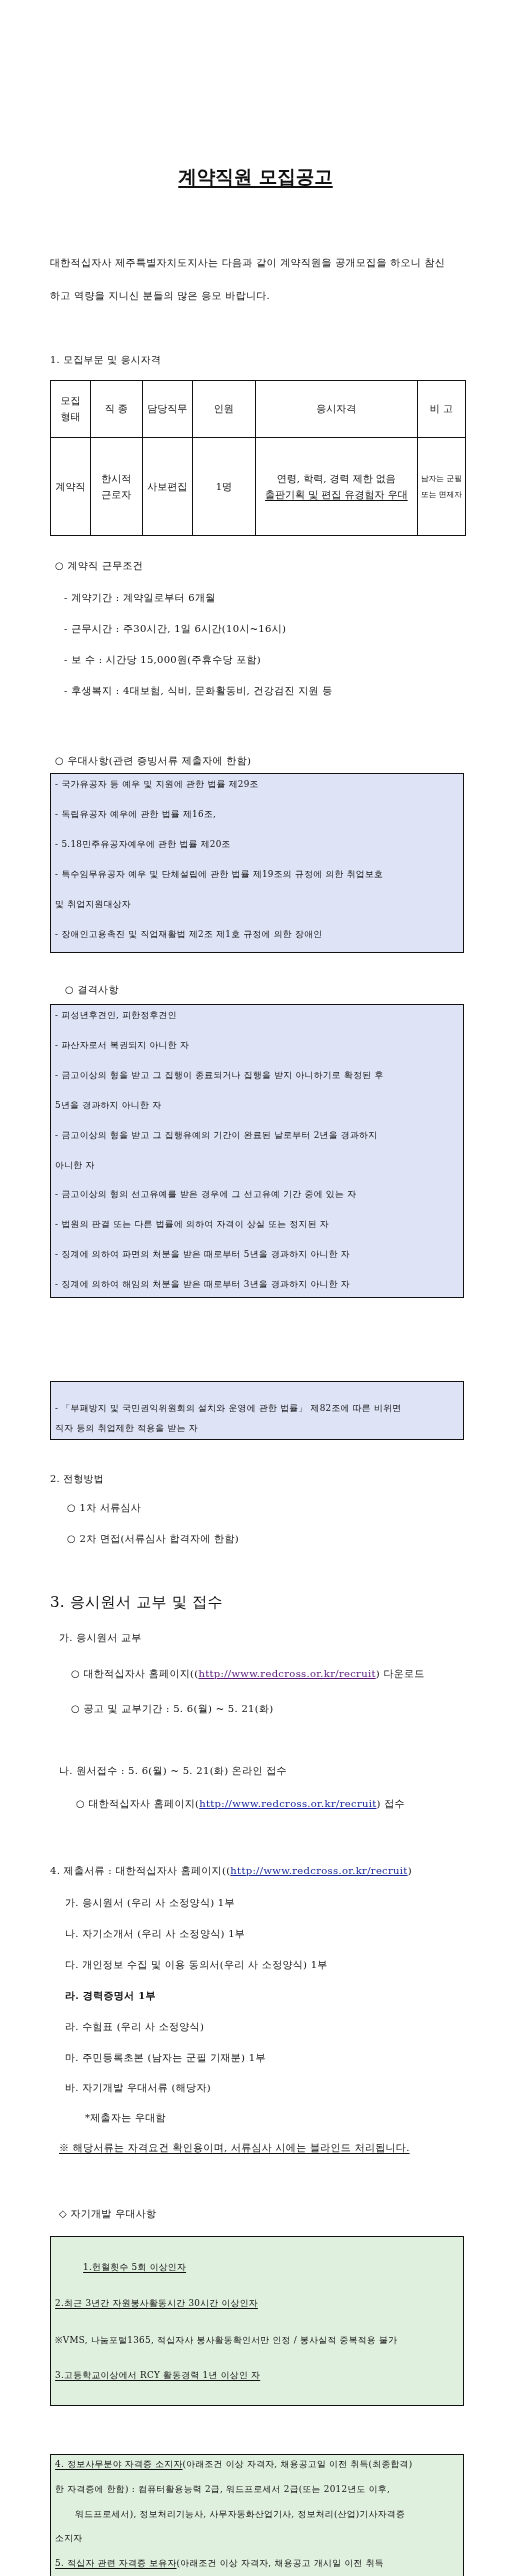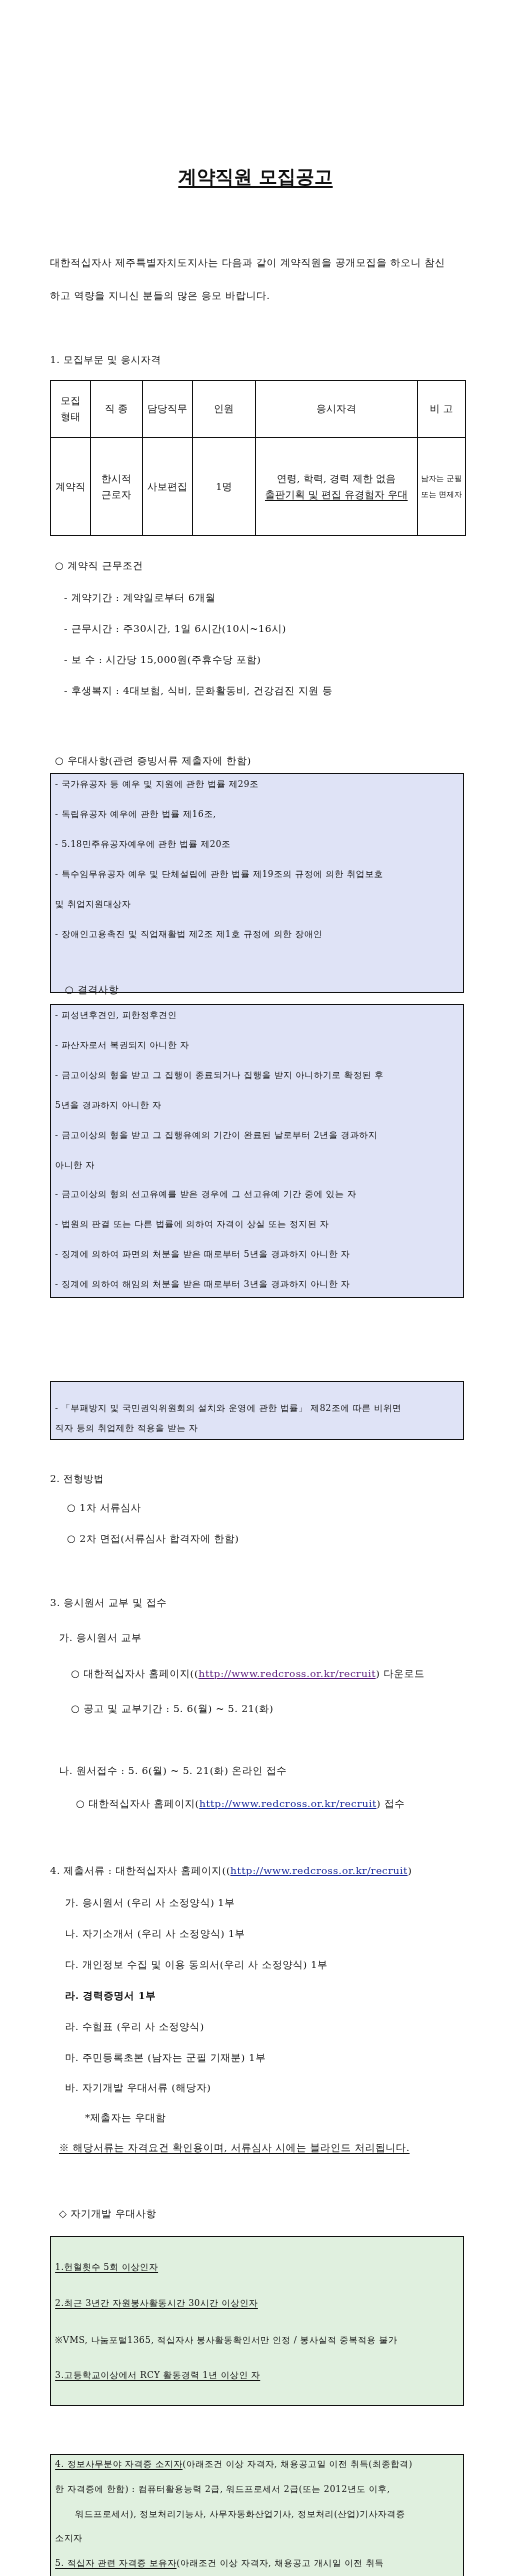--- a/index.html
+++ b/index.html
@@ -64,21 +64,21 @@
 </tbody>
   </table>
 
 <div class="abs txt" style="left:55px;top:560px;">○  계약직 근무조건</div>
 <div class="abs txt" style="left:64px;top:592px;">- 계약기간 : 계약일로부터  6개월</div>
 <div class="abs txt" style="left:64px;top:623px;">- 근무시간 : 주30시간, 1일  6시간(10시~16시)</div>
 <div class="abs txt" style="left:64px;top:654px;">- 보      수 : 시간당  15,000원(주휴수당  포함)</div>
 <div class="abs txt" style="left:64px;top:685px;">- 후생복지 : 4대보험, 식비, 문화활동비, 건강검진  지원  등</div>
 
 <div class="abs txt" style="left:55px;top:755px;">○  우대사항(관련  증빙서류  제출자에  한함)</div>
-<div class="box blue" style="top:773px;height:220px;">
+<div class="box blue" style="top:773px;height:180px;">
   <div class="line" style="top:5.2px;">- 국가유공자  등  예우  및  지원에  관한  법률  제29조</div>
   <div class="line" style="top:35px;">- 독립유공자  예우에  관한  법률  제16조,</div>
   <div class="line" style="top:65px;">- 5.18민주유공자예우에  관한  법률  제20조</div>
   <div class="line" style="top:95px;">- 특수임무유공자  예우  및  단체설립에  관한  법률  제19조의  규정에  의한  취업보호</div>
   <div class="line" style="top:125px;">   및  취업지원대상자</div>
   <div class="line" style="top:155px;">- 장애인고용촉진  및  직업재활법  제2조  제1호  규정에  의한  장애인</div>
 </div>
 
 <div class="abs txt" style="left:65px;top:984px;">○  결격사항</div>
 <div class="box blue" style="top:1004px;height:294px;">
@@ -95,21 +95,21 @@
 </div>
 <div class="box blue" style="top:1381px;height:59px;">
   <div class="line" style="top:20.6px;">- 「부패방지  및  국민권익위원회의  설치와  운영에  관한  법률」  제82조에  따른  비위면</div>
   <div class="line" style="top:41px;">    직자  등의  취업제한  적용을  받는  자</div>
 </div>
 
 <div class="abs txt" style="left:50px;top:1473px;font-size:9.8px;">2. 전형방법</div>
 <div class="abs txt" style="left:67px;top:1502px;">○  1차  서류심사</div>
 <div class="abs txt" style="left:67px;top:1533px;">○  2차  면접(서류심사  합격자에  한함)</div>
 
-<div class="abs txt" style="left:50px;top:1597px;font-size:10px;">3.   응시원서  교부  및  접수</div>
+<div class="abs txt" style="left:50px;top:1597px;font-size:15px;">3.   응시원서  교부  및  접수</div>
 <div class="abs txt" style="left:59px;top:1632px;">가. 응시원서  교부</div>
 <div class="abs txt" style="left:71px;top:1668px;">
   <span>○  대한적십자사  홈페이지((</span><a class="link visited">http://www.redcross.or.kr/recruit</a><span>)  다운로드</span>
 </div>
 <div class="abs txt" style="left:71px;top:1703px;">○  공고  및  교부기간 : 5. 6(월)  ~  5. 21(화)</div>
 
 <div class="abs txt" style="left:59px;top:1765px;">나. 원서접수 : 5. 6(월)  ~  5. 21(화)  온라인  접수</div>
 <div class="abs txt" style="left:76px;top:1798px;">
   <span>○  대한적십자사  홈페이지(</span><a class="link">http://www.redcross.or.kr/recruit</a><span>)  접수</span>
 </div>
@@ -122,21 +122,21 @@
 <div class="abs txt" style="left:65px;top:1959px;">다. 개인정보  수집  및  이용  동의서(우리  사  소정양식) 1부</div>
 <div class="abs txt" style="left:65px;top:1990px;font-weight:bold;">라. 경력증명서 1부</div>
 <div class="abs txt" style="left:65px;top:2021px;">라. 수험표 (우리  사  소정양식)</div>
 <div class="abs txt" style="left:65px;top:2052px;">마. 주민등록초본 (남자는  군필  기재분) 1부</div>
 <div class="abs txt" style="left:65px;top:2082px;">바. 자기개발  우대서류 (해당자)</div>
 <div class="abs txt" style="left:85px;top:2112px;">*제출자는  우대함</div>
 <div class="abs txt u" style="left:59px;top:2142px;">※  해당서류는  자격요건  확인용이며, 서류심사  시에는  블라인드  처리됩니다.</div>
 
 <div class="abs txt" style="left:59px;top:2208px;">◇  자기개발  우대사항</div>
 <div class="box green" style="top:2236px;height:170px;">
-  <div class="line u" style="top:25px;">1.헌혈횟수  5회  이상인자</div>
+  <div class="line u" style="top:25px;margin-left:28px;">1.헌혈횟수  5회  이상인자</div>
   <div class="line u" style="top:61px;">2.최근  3년간  자원봉사활동시간  30시간  이상인자</div>
   <div class="line" style="top:97px;">  ※VMS,  나눔포털1365,  적십자사  봉사활동확인서만  인정  /  봉사실적  중복적용  불가</div>
   <div class="line u" style="top:133px;">3.고등학교이상에서  RCY  활동경력  1년  이상인  자</div>
 </div>
 
 <div class="box green" style="top:2454px;height:0;border-bottom:none;"></div>
 <div class="box green" style="top:2454px;height:207px;">
   <div class="line" style="top:4.1px;"><span class="u">4. 정보사무분야  자격증  소지자</span><span>(아래조건  이상  자격자,  채용공고일  이전  취득(최종합격)</span></div>
   <div class="line" style="top:29px;">한  자격증에  한함) : 컴퓨터활용능력  2급,  워드프로세서  2급(또는  2012년도  이후,</div>
   <div class="line" style="top:54px;margin-left:20px;">워드프로세서),  정보처리기능사,  사무자동화산업기사,  정보처리(산업)기사자격증</div>

